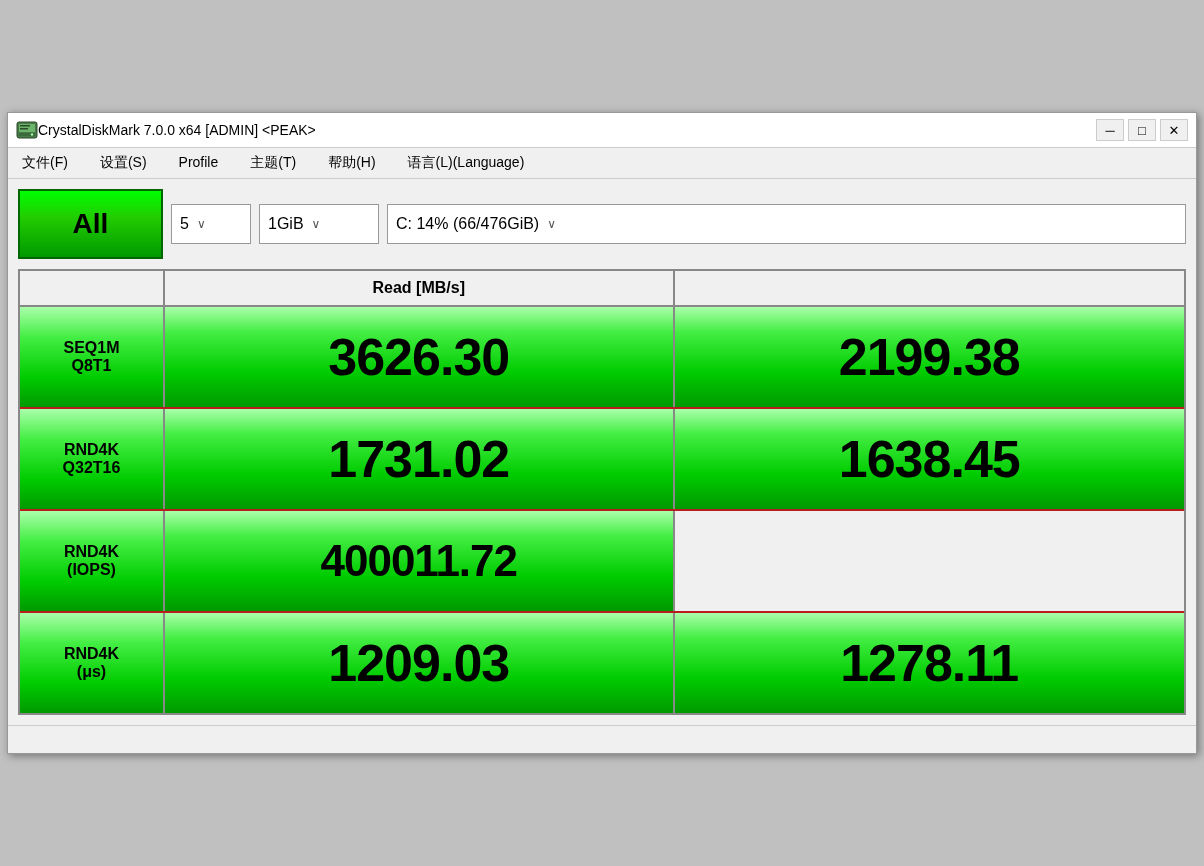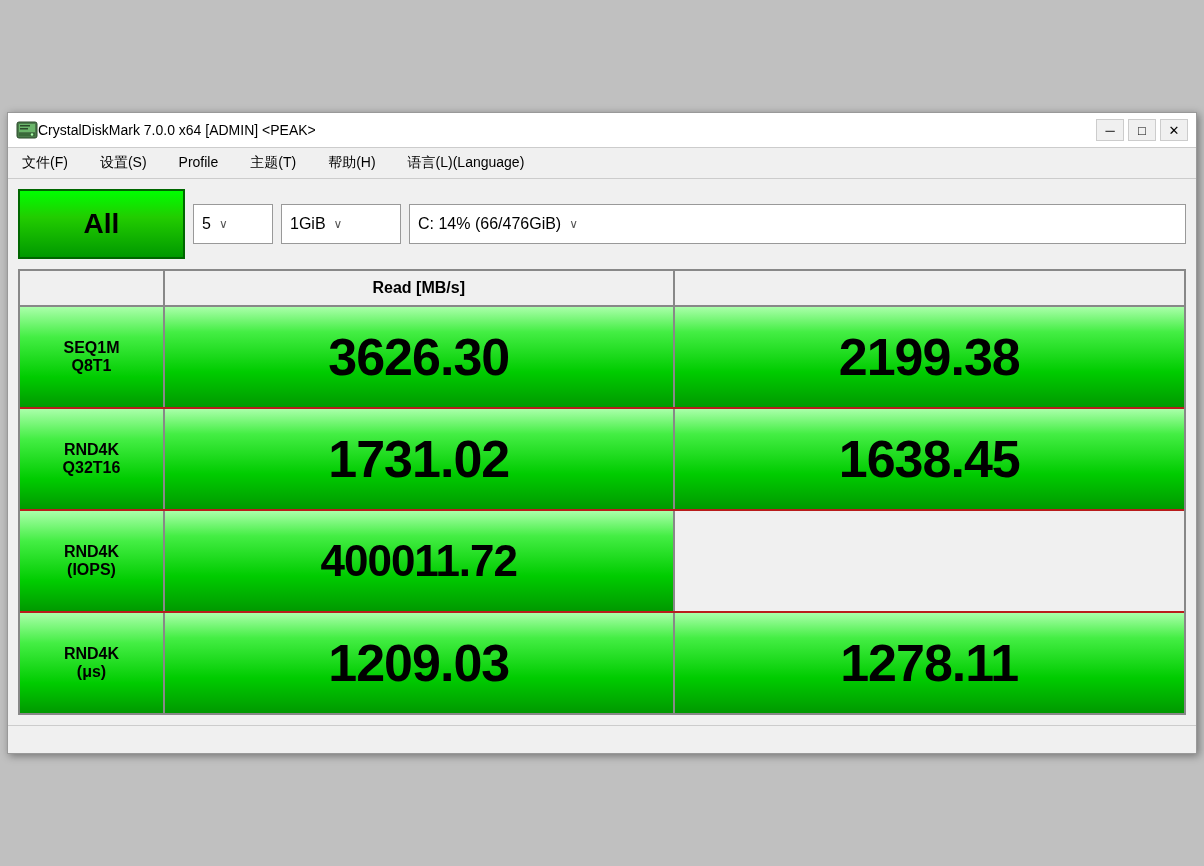--- a/index.html
+++ b/index.html
@@ -68,21 +68,21 @@
       background: #f0f0f0;
     }
 
     .top-controls {
       display: flex;
       align-items: center;
       gap: 8px;
       margin-bottom: 10px;
     }
     .all-btn {
-      width: 167px;
+      width: 145px;
       height: 70px;
       background: linear-gradient(180deg, #00ff00 0%, #22cc00 40%, #009900 100%);
       border: 2px solid #006600;
       font-size: 28px;
       font-weight: bold;
       color: #000;
       cursor: pointer;
       display: flex;
       align-items: center;
       justify-content: center;

